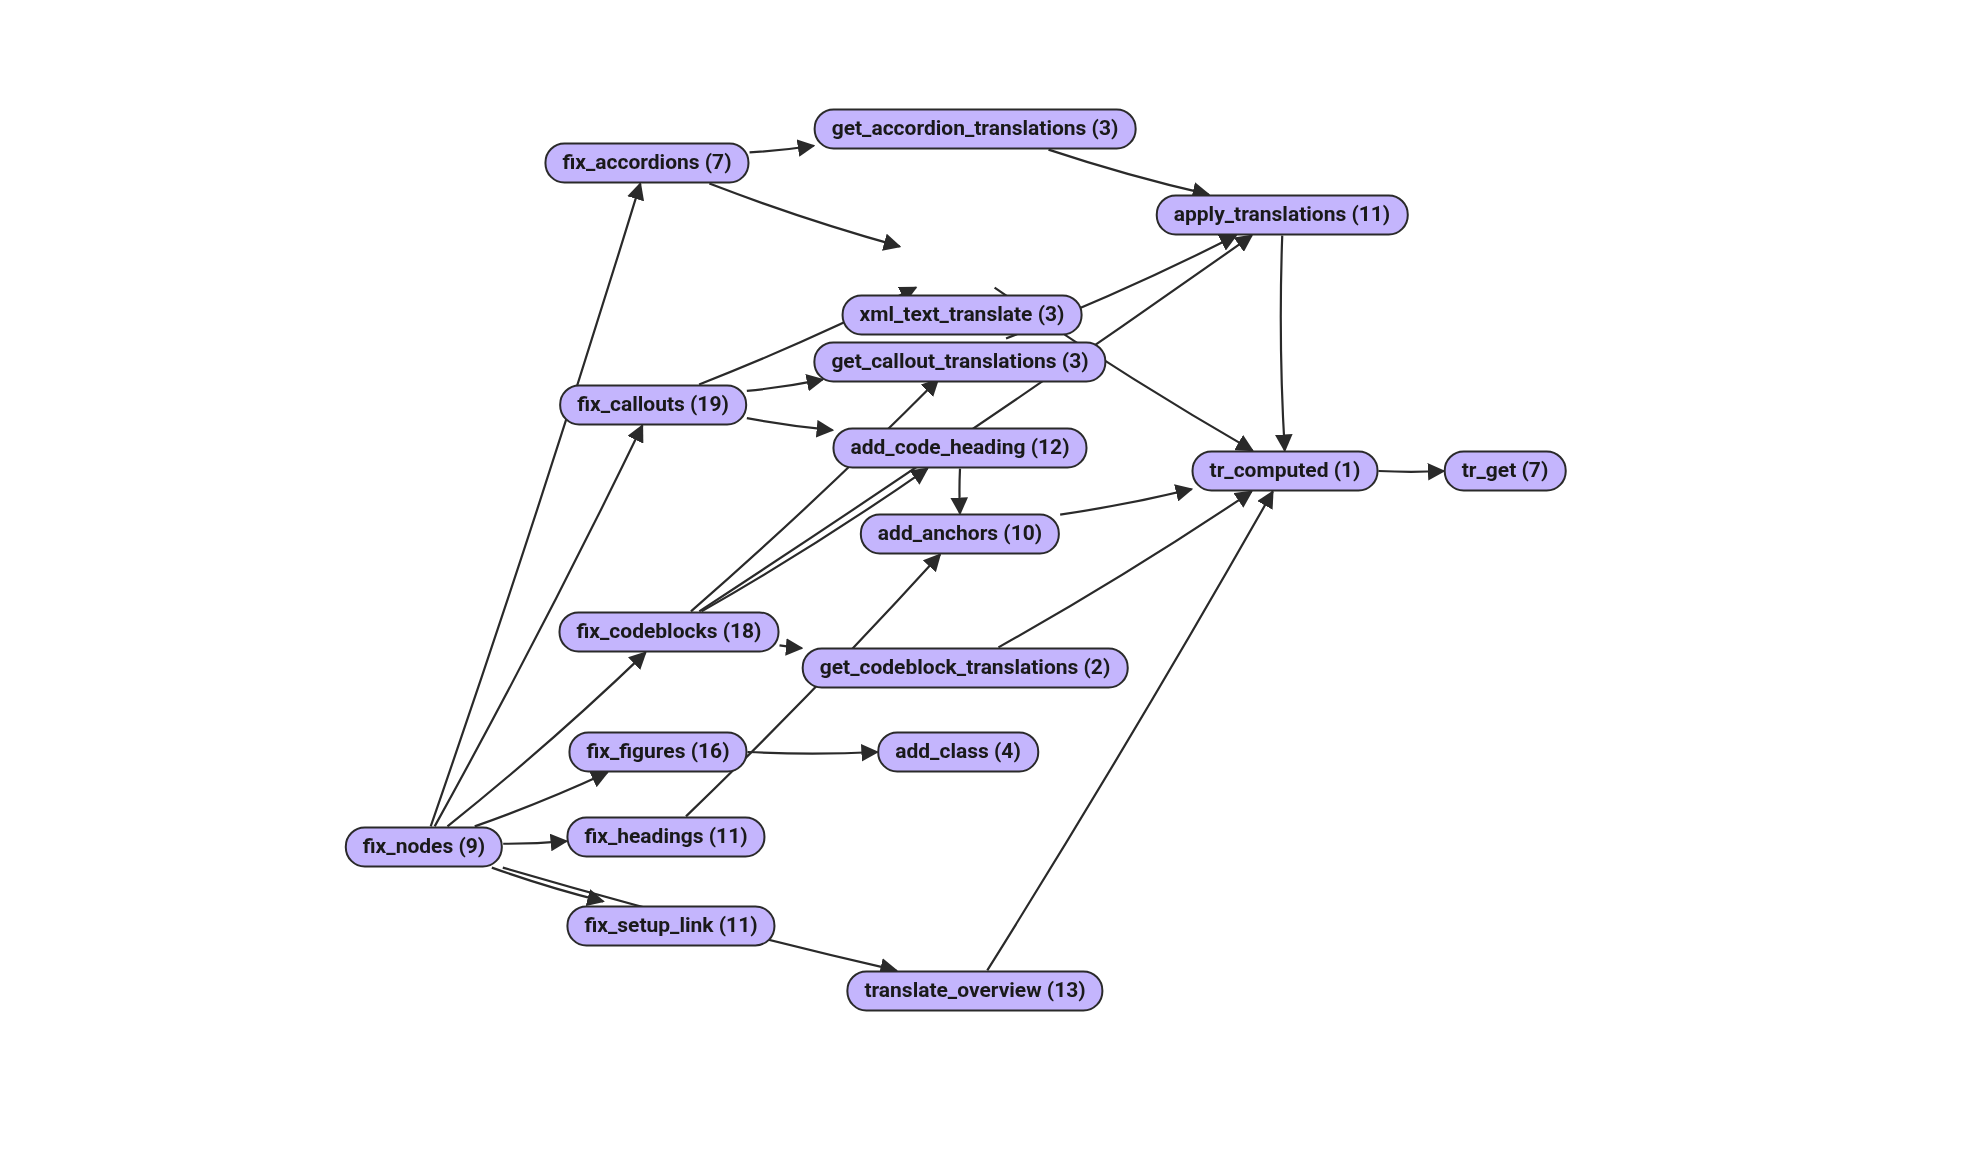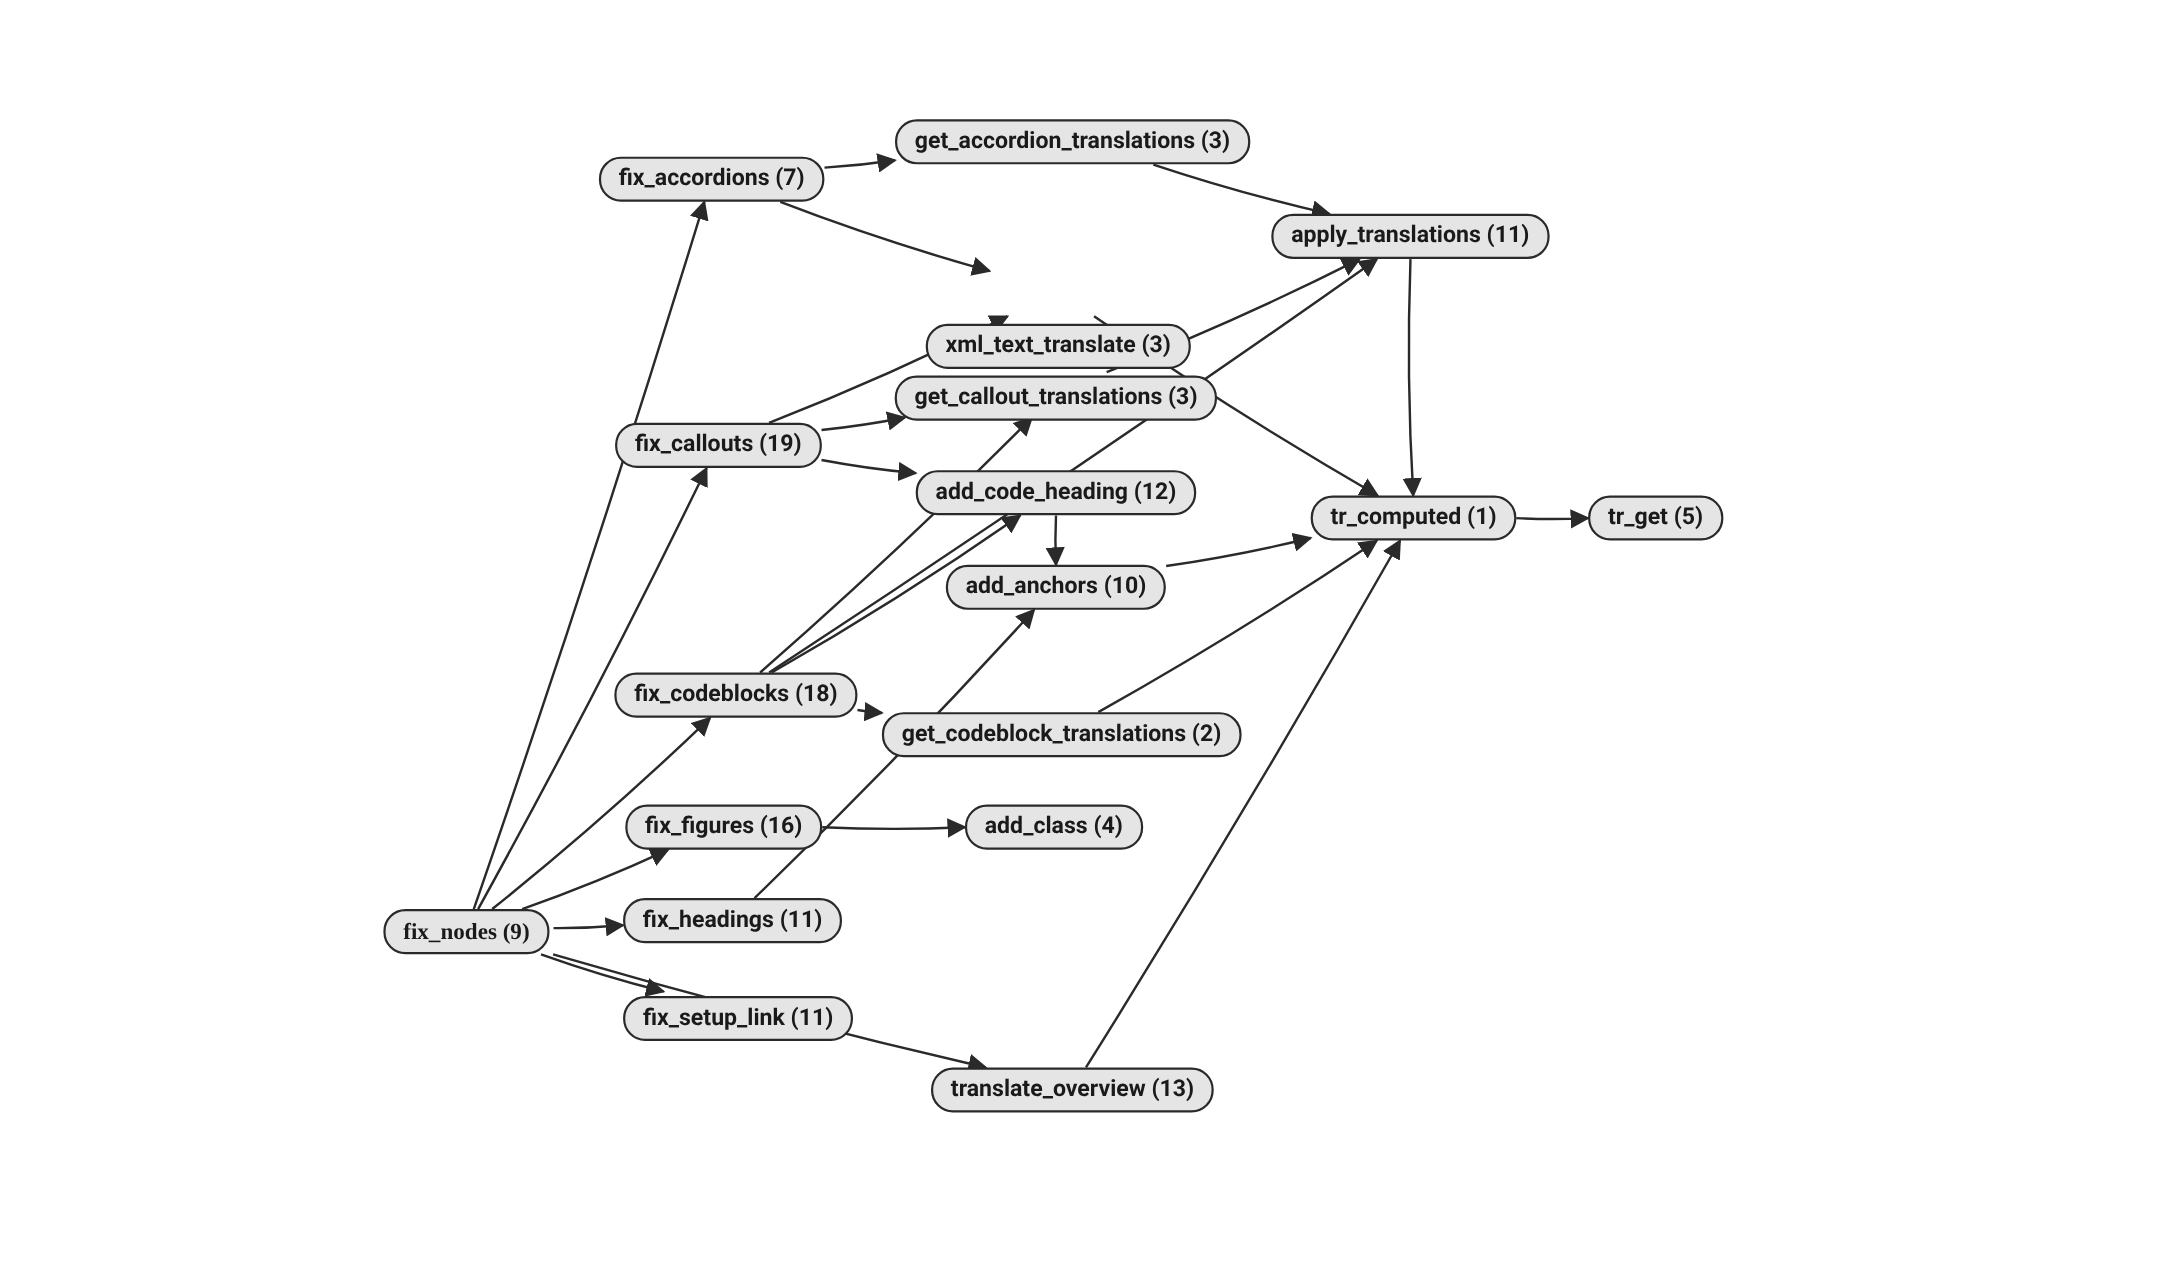--- a/index.html
+++ b/index.html
@@ -12,21 +12,21 @@
     }
     .canvas {
       position: absolute;
       left: 0;
       top: 0;
       width: 1984px;
       height: 1160px;
     }
     .node {
       position: absolute;
-      background: #e5e5e5;
+      background: #c4b5fd;
       border: 2px solid #2a2a2a;
       border-radius: 20px;
       padding: 6px 16px;
       font-size: 21px;
       font-weight: 700;
       color: #1a1a1a;
       white-space: nowrap;
       transform: translate(-50%, -50%);
       display: flex;
       align-items: center;
@@ -75,21 +75,21 @@
         <path d="M 994.6067708333334 287.59375 Q 1120.2960420516722 374.0729334181858 1252.3932291666667 450.40625" fill="none" stroke="#2a2a2a" stroke-width="2.2" marker-end="url(#arrow)"></path>
         <path d="M 1006.0499131944445 338.40625 Q 1123.449450367933 292.47724318385013 1235.9500868055557 235.59375" fill="none" stroke="#2a2a2a" stroke-width="2.2" marker-end="url(#arrow)"></path>
         <path d="M 1060.15625 514.5850961538462 Q 1126.451004326923 505.0053966346154 1191.5234375 489.12007211538463" fill="none" stroke="#2a2a2a" stroke-width="2.2" marker-end="url(#arrow)"></path>
         <path d="M 998.4517766497462 647.40625 Q 1128.1454753621647 574.6094016035163 1251.548223350254 491.59375" fill="none" stroke="#2a2a2a" stroke-width="2.2" marker-end="url(#arrow)"></path>
         <path d="M 987.2770432692307 970.40625 Q 1135.1536818452514 734.0723872538998 1272.7229567307693 491.59375" fill="none" stroke="#2a2a2a" stroke-width="2.2" marker-end="url(#arrow)"></path>
         <path d="M 1378.4765625 471 Q 1411.09375 472.565625 1443.7109375 471" fill="none" stroke="#2a2a2a" stroke-width="2.2" marker-end="url(#arrow)"></path>
         <path d="M 1282.2413330078125 235.59375 Q 1278.3445 343.060416015625 1284.7586669921875 450.40625" fill="none" stroke="#2a2a2a" stroke-width="2.2" marker-end="url(#arrow)"></path>
       </g>
   </svg>
   <div id="nodes-layer">
-      <div class="node" style="left: 424px; top: 847px; font-family: Liberation Serif, serif;">
+      <div class="node" style="left: 424px; top: 847px;">
         <span>fix_nodes (9)</span>
       </div>
       <div class="node" style="left: 647px; top: 163px;">
         <span>fix_accordions (7)</span>
       </div>
       <div class="node" style="left: 653px; top: 405px;">
         <span>fix_callouts (19)</span>
       </div>
       <div class="node" style="left: 669px; top: 632px;">
         <span>fix_codeblocks (18)</span>
@@ -127,16 +127,16 @@
       <div class="node" style="left: 958px; top: 752px;">
         <span>add_class (4)</span>
       </div>
       <div class="node" style="left: 1282px; top: 215px; justify-content: flex-end;">
         <span>apply_translations (11)</span>
       </div>
       <div class="node" style="left: 1285px; top: 471px;">
         <span>tr_computed (1)</span>
       </div>
       <div class="node" style="left: 1505px; top: 471px;">
-        <span>tr_get (5)</span>
+        <span>tr_get (7)</span>
       </div>
     </div>
 </div>
 
 </body></html>

